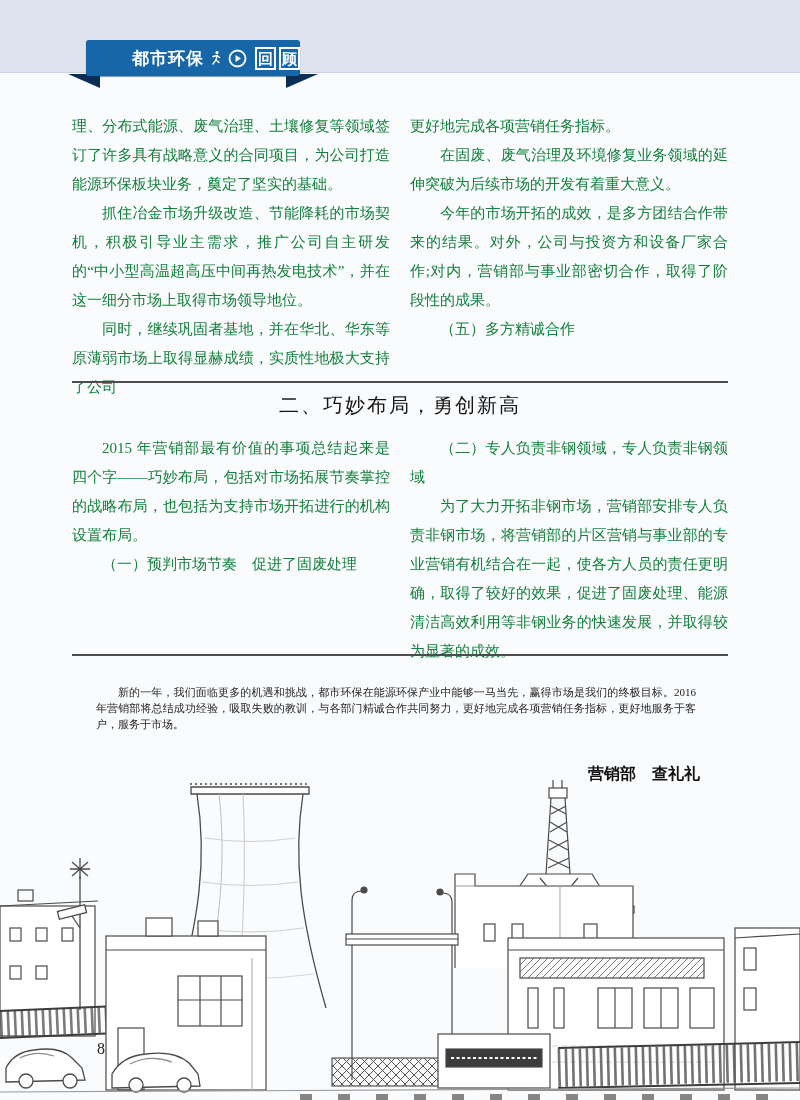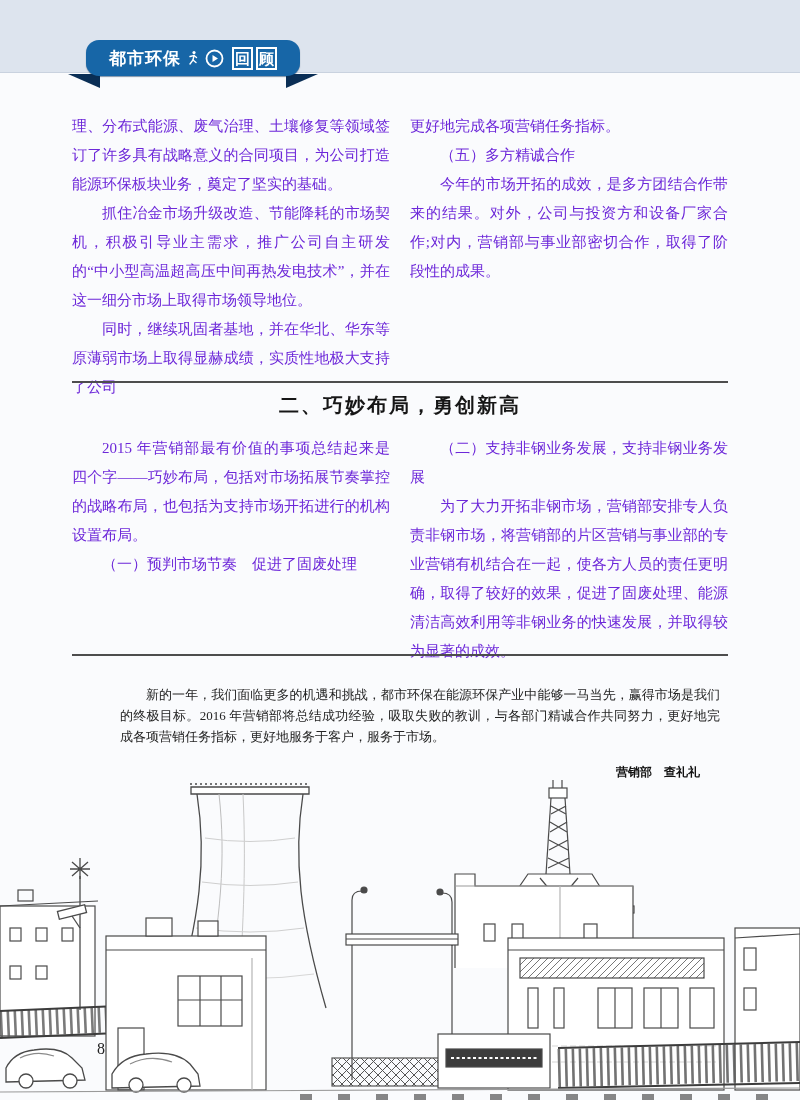--- a/index.html
+++ b/index.html
@@ -7,45 +7,45 @@
     width:800px;height:1100px;position:relative;overflow:hidden;
     background:#fafbfd;color:#242424;
     font-family:"Liberation Serif","DejaVu Serif",serif;
   }
   
   .band{position:absolute;top:0;left:0;width:800px;height:72px;
         background:#dde4ee;border-bottom:1px solid #c9d2df}
   
   .fold-svg{position:absolute;top:0;left:0;width:800px;height:100px;z-index:2;pointer-events:none}
   .ribbon{position:absolute;left:86px;top:40px;width:214px;height:36px;z-index:3;
-          background:#1766a7;border-radius:13px;
-          display:flex;align-items:center;justify-content:center;gap:6px;
+          background:#1766a7;border-radius:3px;
+          display:flex;align-items:center;justify-content:flex-end;gap:6px;
           box-shadow:0 1px 1px rgba(10,46,85,.5)}
   .brand{color:#fff;font-family:"Liberation Sans","DejaVu Sans",sans-serif;
          font-weight:bold;font-size:17px;letter-spacing:1px}
   .badge-wrap{display:flex;gap:3px;margin-left:2px}
   .badge-char{border:2px solid #fff;padding:0 1px;color:#fff;font-weight:bold;
          font-family:"Liberation Sans","DejaVu Sans",sans-serif;font-size:15px;line-height:19px;display:inline-block}
   
-  .col{position:absolute;width:318px;font-size:15px;line-height:29px;text-align:justify;color:#6d28d9}
+  .col{position:absolute;width:318px;font-size:15px;line-height:29px;text-align:justify;color:#15803d}
   .col p{margin:0;text-indent:2em}
   .col p.cont{text-indent:0}
   #sec1-left{left:72px;top:112px}
   #sec1-right{left:410px;top:112px}
   #sec2-left{left:72px;top:434px}
   #sec2-right{left:410px;top:434px}
   .rule{position:absolute;left:72px;width:656px;height:2px;background:#4d4d4d}
   #rule1{top:381px}
   #rule2{top:654px}
   .heading{position:absolute;left:72px;width:656px;top:392px;text-align:center;
-           font-family:"Liberation Sans","DejaVu Sans",sans-serif;font-weight:bold;
+           font-family:"Liberation Sans","DejaVu Sans",sans-serif;font-weight:normal;
            font-size:20px;letter-spacing:2px;color:#161616}
-  .closing{position:absolute;left:120px;width:600px;top:684px;
-           font-size:13px;line-height:21px;text-align:justify;text-indent:2em}
-  .signature{position:absolute;right:100px;top:764px;font-weight:bold;font-size:12px;
+  .closing{position:absolute;left:96px;width:600px;top:684px;
+           font-size:11px;line-height:16px;text-align:justify;text-indent:2em}
+  .signature{position:absolute;right:100px;top:764px;font-weight:bold;font-size:16px;
            font-family:"Liberation Sans","DejaVu Sans",sans-serif;color:#111}
   .pagenum{position:absolute;left:97px;top:1040px;font-size:16px;color:#222;z-index:6}
   .illustration{position:absolute;left:0;top:778px;width:800px;height:322px;z-index:4}
 </style>
 </head>
 <body>
 
 <div class="band"></div>
 
 <svg class="fold-svg" viewBox="0 0 800 100">
@@ -73,33 +73,34 @@
   </span>
 </div>
 
 <div class="col" id="sec1-left">
   <p class="cont">理、分布式能源、废气治理、土壤修复等领域签订了许多具有战略意义的合同项目，为公司打造能源环保板块业务，奠定了坚实的基础。</p>
   <p>抓住冶金市场升级改造、节能降耗的市场契机，积极引导业主需求，推广公司自主研发的“中小型高温超高压中间再热发电技术”，并在这一细分市场上取得市场领导地位。</p>
   <p>同时，继续巩固者基地，并在华北、华东等原薄弱市场上取得显赫成绩，实质性地极大支持了公司</p>
 </div>
 <div class="col" id="sec1-right">
   <p class="cont">更好地完成各项营销任务指标。</p>
+  <p>在固废、废气治理及环境修复业务领域的延伸突破为后续市场的开发有着重大意义。</p>
+  <p>今年的市场开拓的成效，是多方团结合作带来的结果。对外，公司与投资方和设备厂家合作;对内，营销部与事业部密切合作，取得了阶段性的成果。</p>
   <p>（五）多方精诚合作</p>
-  <p>今年的市场开拓的成效，是多方团结合作带来的结果。对外，公司与投资方和设备厂家合作;对内，营销部与事业部密切合作，取得了阶段性的成果。</p>
 </div>
 
 <div class="rule" id="rule1"></div>
 <div class="heading">二、巧妙布局，勇创新高</div>
 
 <div class="col" id="sec2-left">
   <p>2015 年营销部最有价值的事项总结起来是四个字——巧妙布局，包括对市场拓展节奏掌控的战略布局，也包括为支持市场开拓进行的机构设置布局。</p>
   <p>（一）预判市场节奏　促进了固废处理</p>
 </div>
 <div class="col" id="sec2-right">
-  <p>（二）支持非钢业务发展，支持非钢业务发展</p>
+  <p>（二）专人负责非钢领域，专人负责非钢领域</p>
   <p>为了大力开拓非钢市场，营销部安排专人负责非钢市场，将营销部的片区营销与事业部的专业营销有机结合在一起，使各方人员的责任更明确，取得了较好的效果，促进了固废处理、能源清洁高效利用等非钢业务的快速发展，并取得较为显著的成效。</p>
 </div>
 
 <div class="rule" id="rule2"></div>
 
 <div class="closing">新的一年，我们面临更多的机遇和挑战，都市环保在能源环保产业中能够一马当先，赢得市场是我们的终极目标。2016 年营销部将总结成功经验，吸取失败的教训，与各部门精诚合作共同努力，更好地完成各项营销任务指标，更好地服务于客户，服务于市场。</div>
 <div class="signature">营销部　查礼礼</div>
 
 <div class="pagenum">8</div>
 

